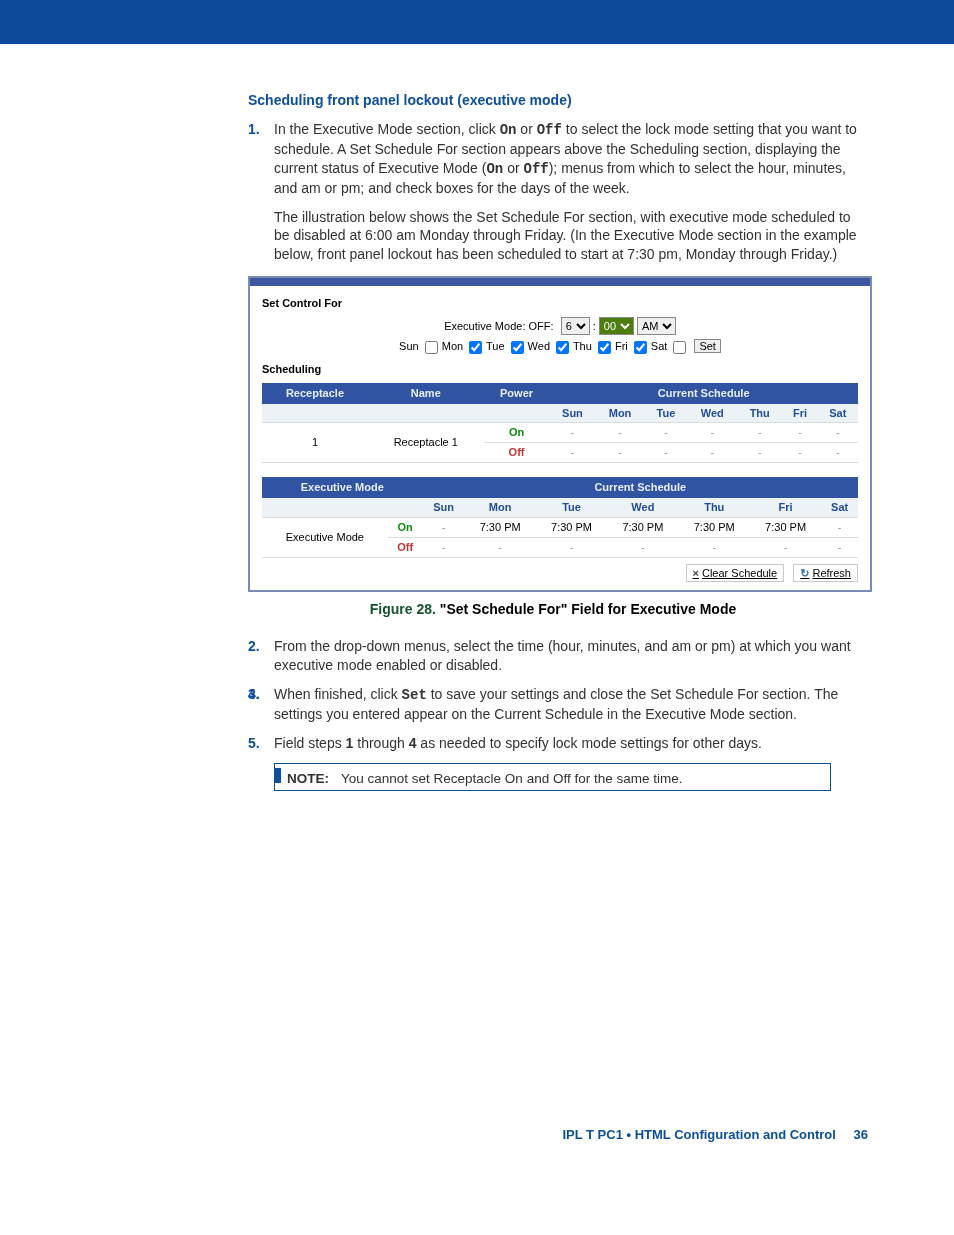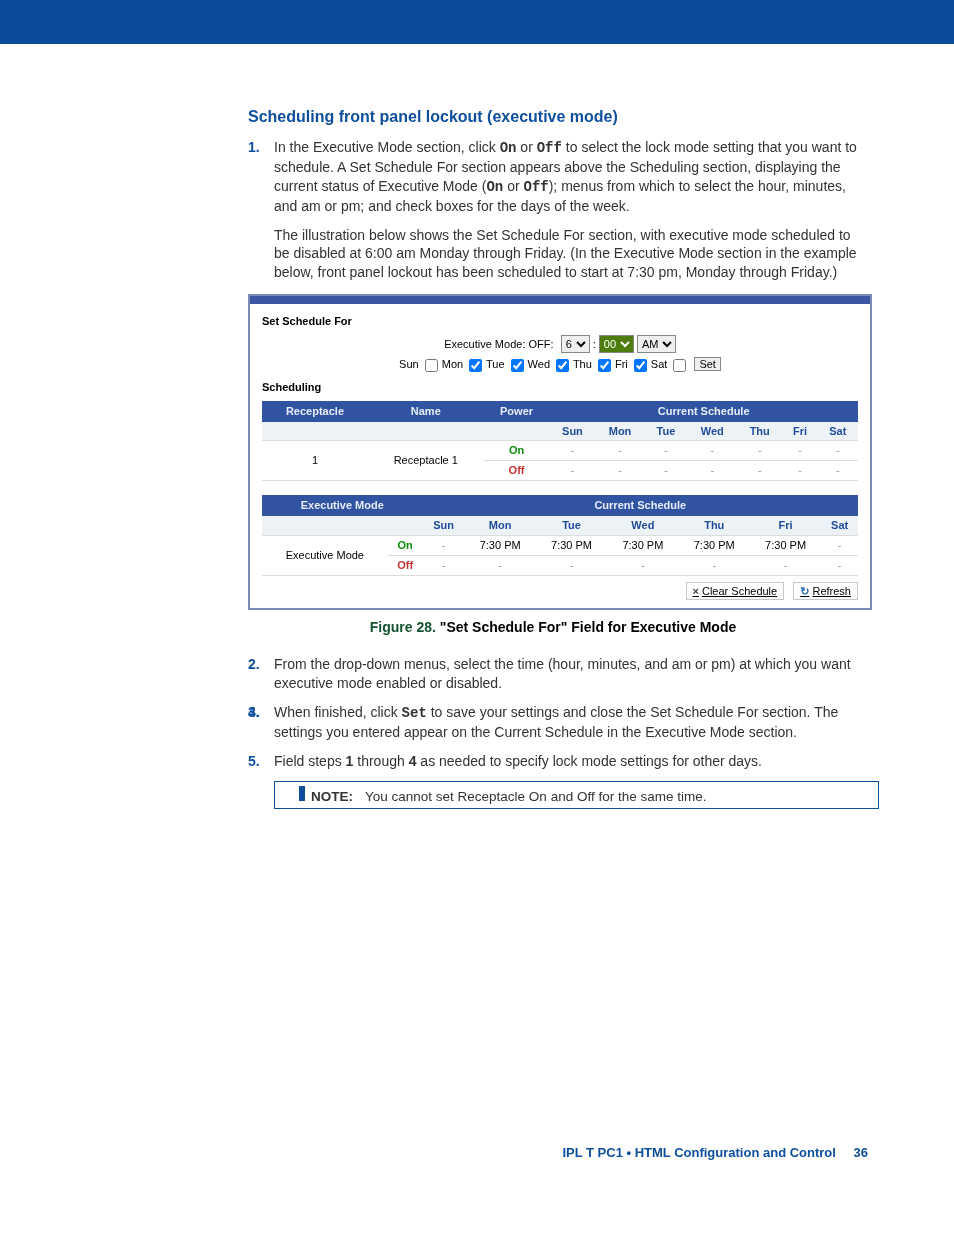--- a/index.html
+++ b/index.html
@@ -16,23 +16,23 @@
   }
   .page {
     padding: 48px 86px 36px 86px;
   }
   .content {
     margin-left: 162px;
     max-width: 610px;
   }
   h2 {
     color: #0d4f9d;
-    font-size: 16px;
+    font-size: 14px;
     font-weight: bold;
-    margin: 16px 0 12px 0;
+    margin: 0 0 12px 0;
   }
   ol.steps {
     list-style: none;
     margin: 0;
     padding: 0;
   }
   ol.steps > li {
     margin-bottom: 10px;
     padding-left: 26px;
     position: relative;
@@ -121,21 +121,21 @@
   .figcap {
     text-align: center;
     margin: 8px 0 18px -26px;
     font-size: 14px;
   }
   .figcap .lead { color: #14532d; font-weight: bold; }
   .figcap .rest { font-weight: bold; color: #000; }
 
   .note {
     border: 1px solid #0d4f9d;
-    padding: 4px 24px;
+    padding: 4px 0;
     margin: 10px 0 0 26px;
     font-size: 13.5px;
     display: flex;
     align-items: baseline;
     width: 555px;
   }
   .note .tag {
     background: #0d4f9d;
     color: #fff;
     display: inline-block;
@@ -166,21 +166,21 @@
     <ol class="steps">
       <li>
         <span class="num">1.</span>
         <span>In the Executive Mode section, click </span><span class="mono">On</span><span> or </span><span class="mono">Off</span><span> to select the lock mode setting that you want to schedule. A Set Schedule For section appears above the Scheduling section, displaying the current status of Executive Mode (</span><span class="mono">On</span><span> or </span><span class="mono">Off</span><span>); menus from which to select the hour, minutes, and am or pm; and check boxes for the days of the week.</span>
         <div class="para2">The illustration below shows the Set Schedule For section, with executive mode scheduled to be disabled at 6:00 am Monday through Friday. (In the Executive Mode section in the example below, front panel lockout has been scheduled to start at 7:30 pm, Monday through Friday.)</div>
 
         
         <div class="shot">
           <div class="titlebar"></div>
           <div class="shot-inner">
-            <div class="sec-title">Set Schedule For</div>
+            <div class="sec-title">Set Control For</div>
 
             <div class="form-row">
               <span class="label">Executive Mode: OFF:</span>
               <select class="sm"><option>6</option></select>
               <span>:</span>
               <select class="sm hl"><option>00</option></select>
               <select class="sm"><option>AM</option></select>
             </div>
             <div class="days-row">
               <span>Sun</span><input type="checkbox" style="">

